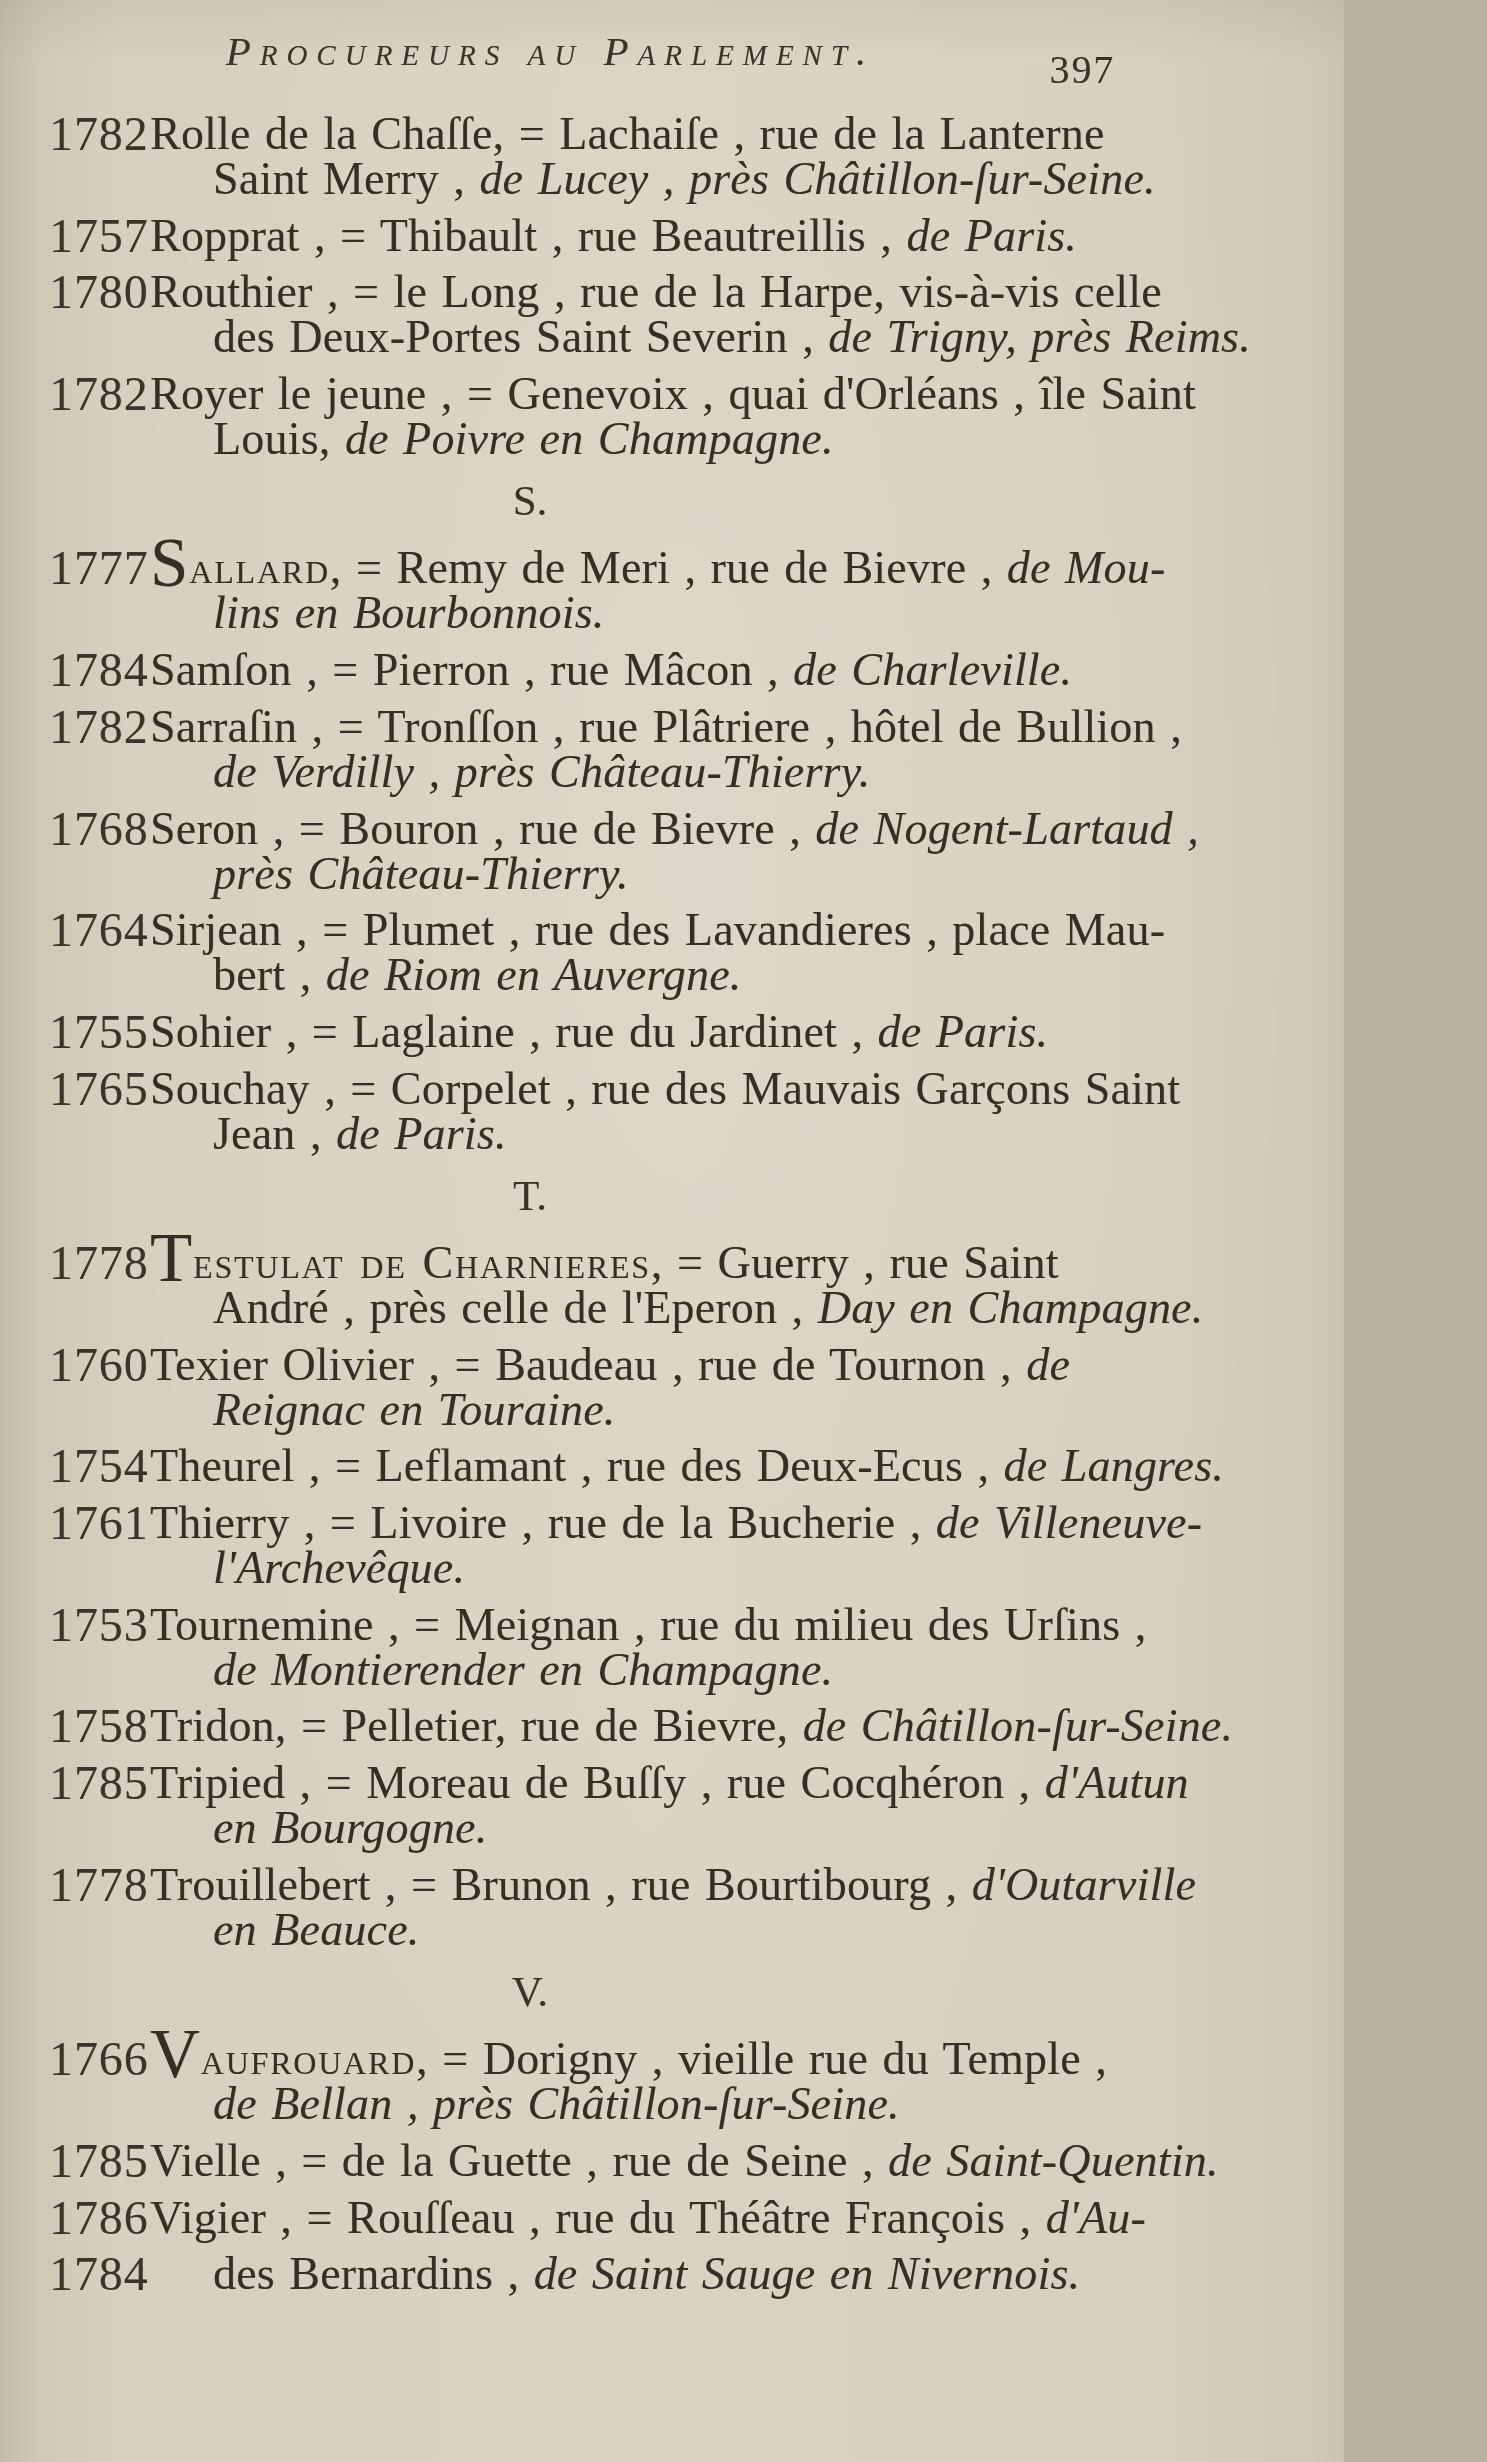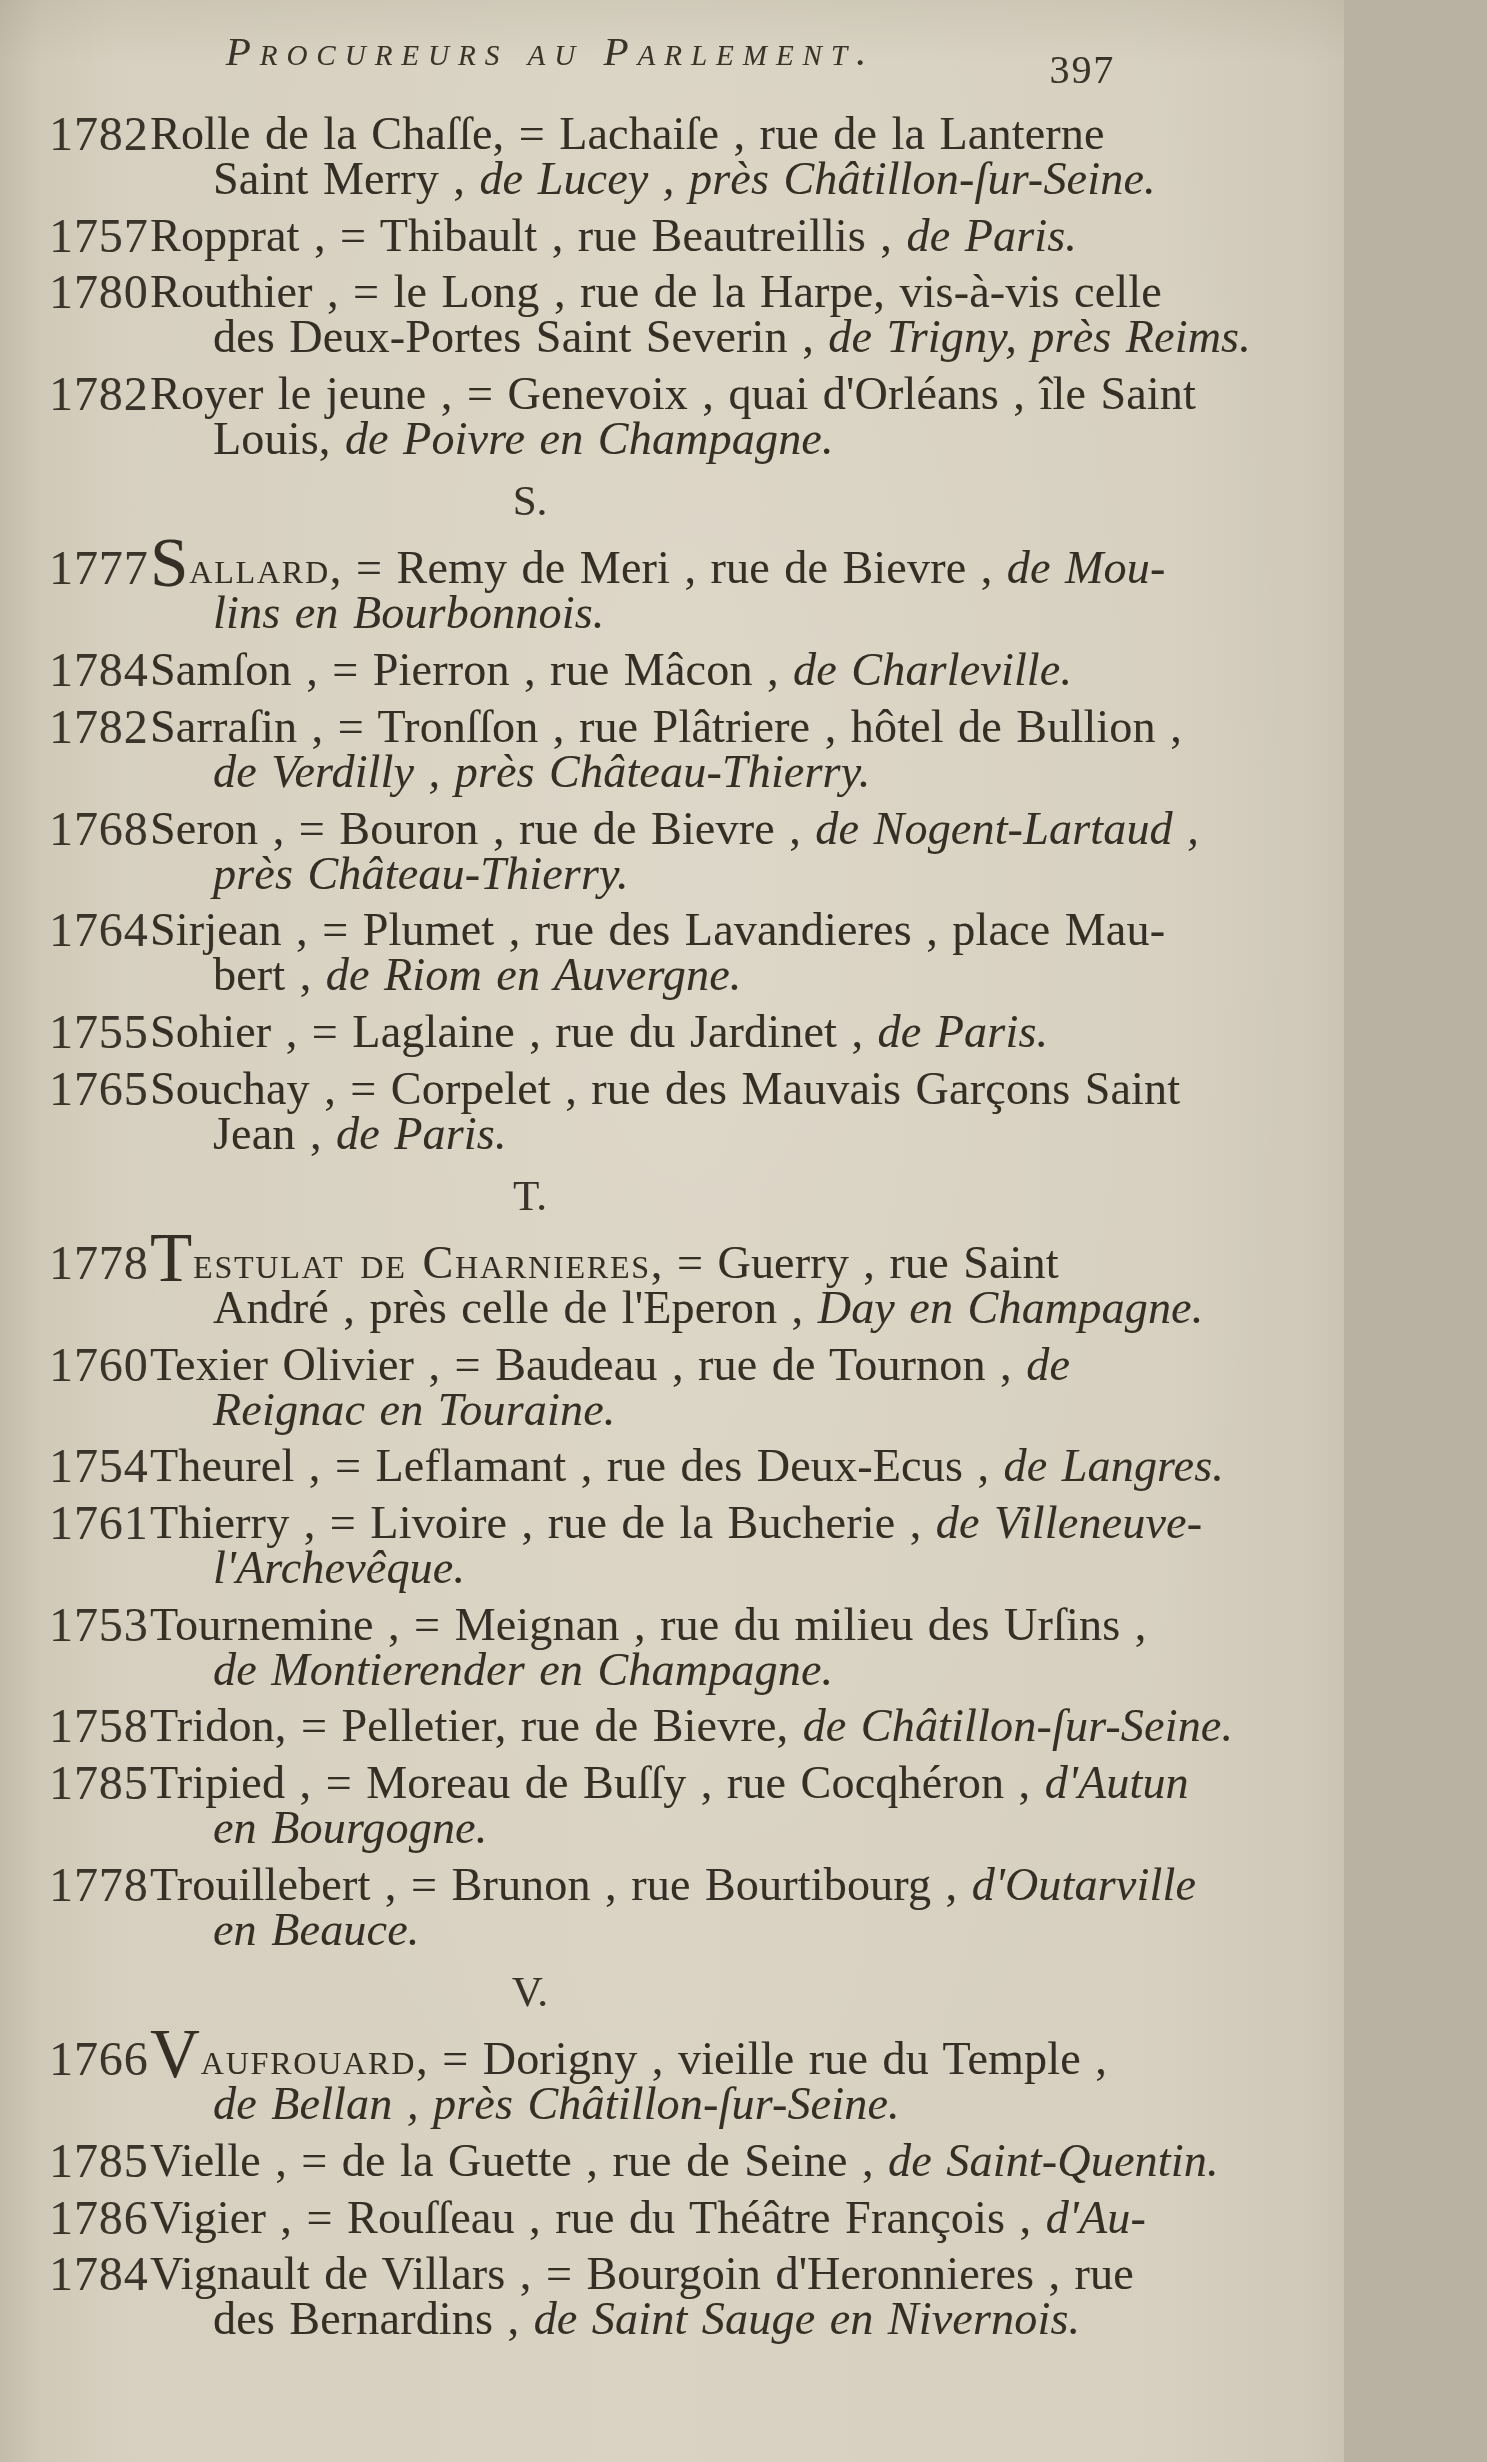--- a/index.html
+++ b/index.html
@@ -201,19 +201,18 @@
       </div>
       <div class="entry">
         <span class="year">1786</span>
         <div class="body">
           <div class="line"><span>Vigier , = Rouſſeau , rue du Théâtre François , </span><span class="it">d'Au-</span></div>
         </div>
       </div>
       <div class="entry">
         <span class="year">1784</span>
         <div class="body">
-          <div class="line"><span>Vignault de Villars , = Bourgoin d'Heronnieres , rue</span></div>
           <div class="line cont"><span>des Bernardins , </span><span class="it">de Saint Sauge en Nivernois.</span></div>
         </div>
       </div>
     </div>
 </div>
 
 
 </body></html>

